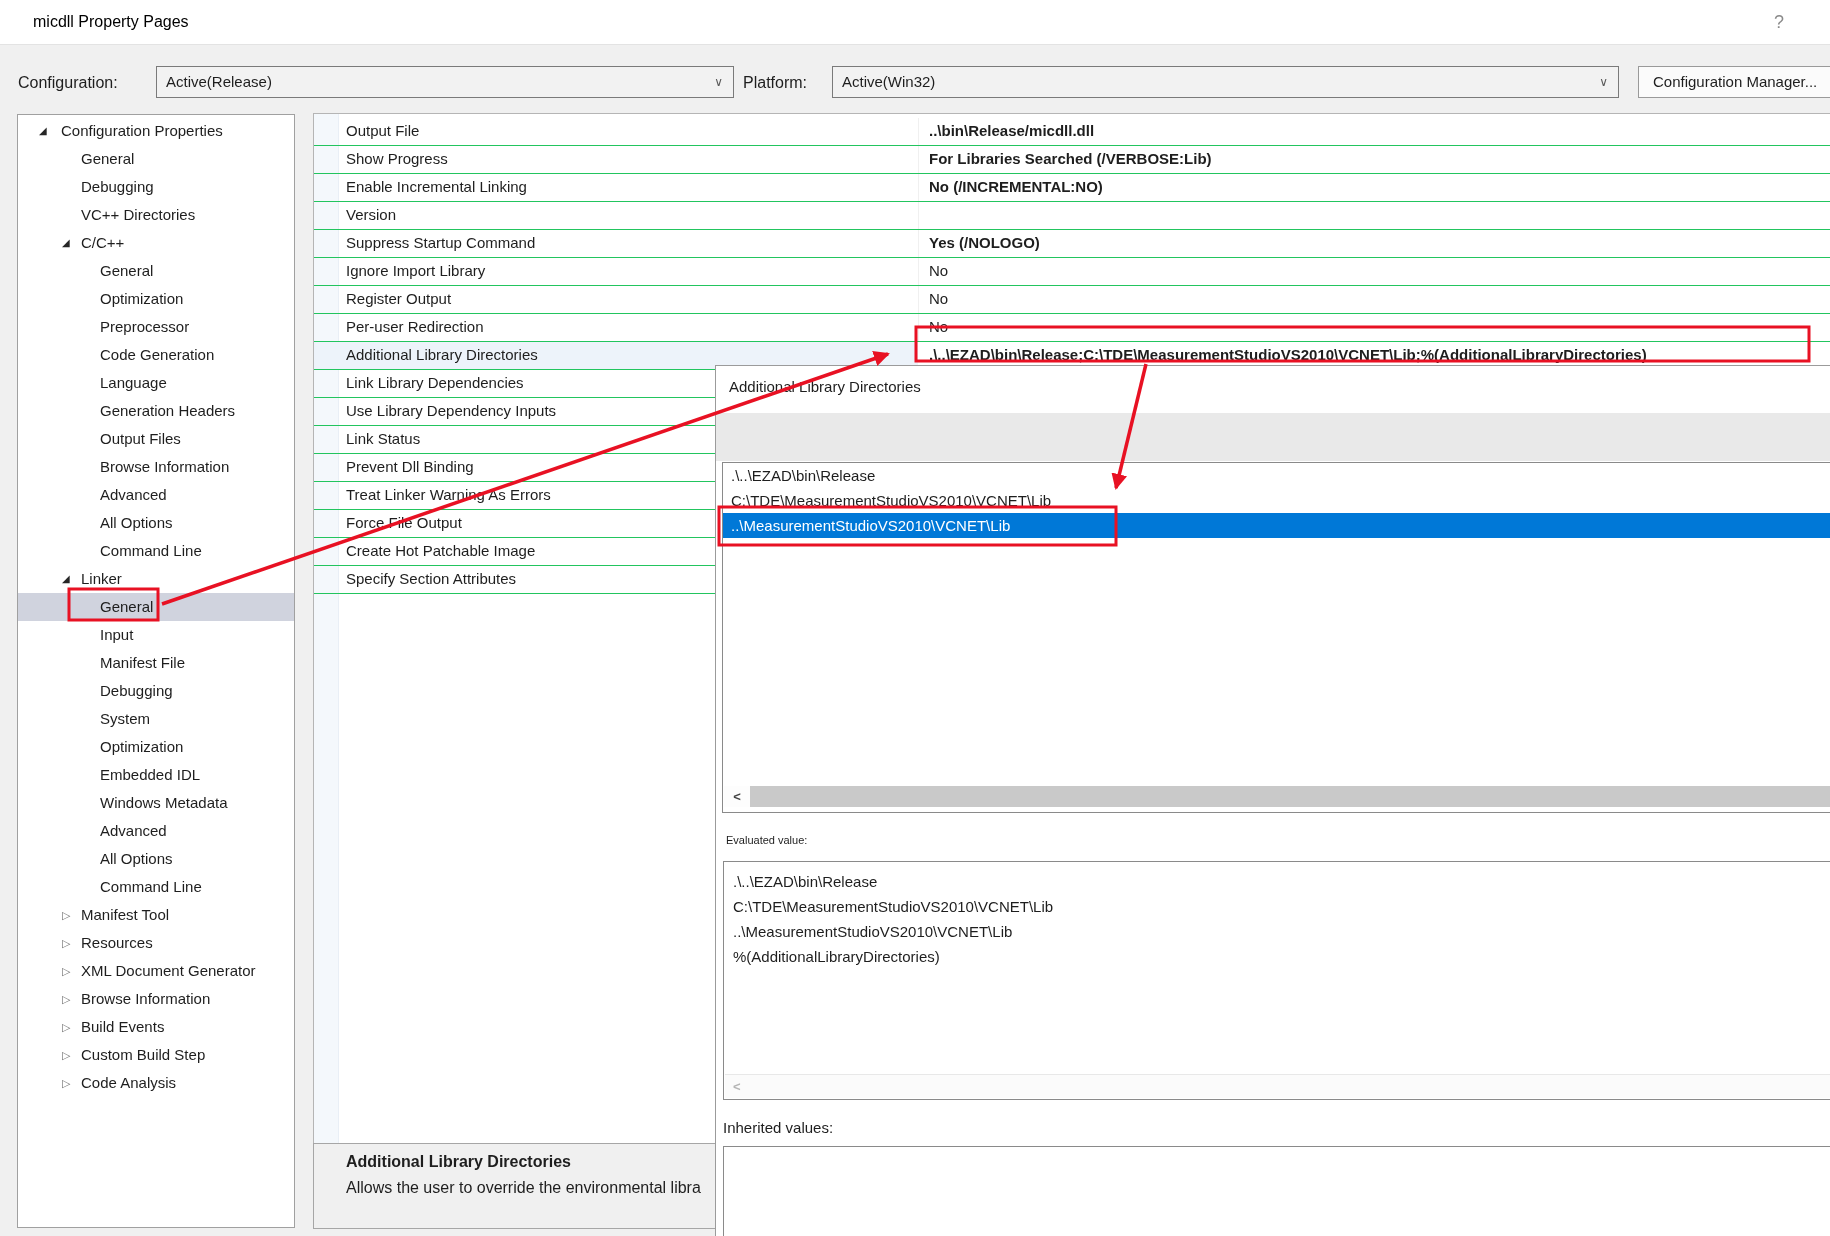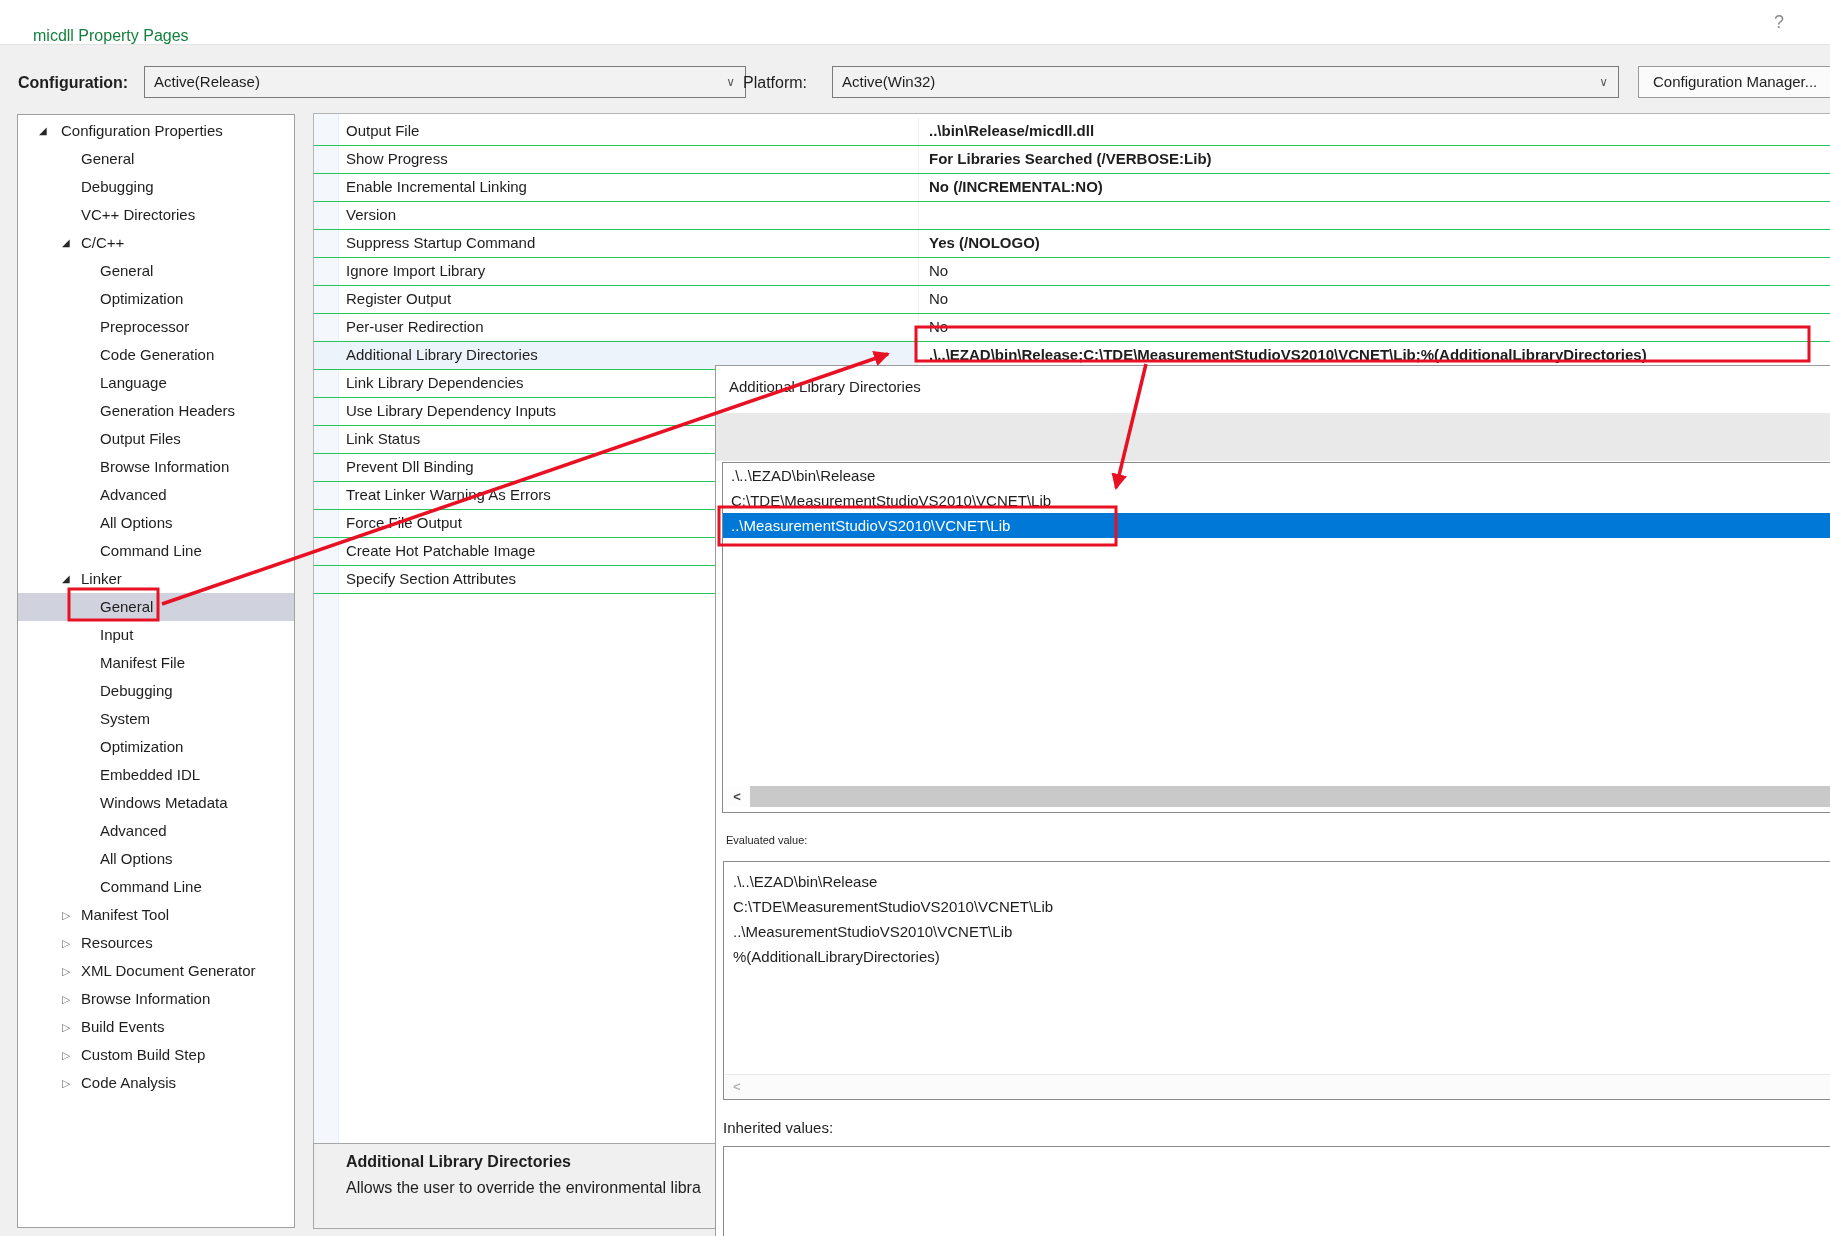--- a/index.html
+++ b/index.html
@@ -3,33 +3,33 @@
 <meta charset="utf-8">
 <style>
   html,body{margin:0;padding:0;}
   body{width:1830px;height:1236px;overflow:hidden;position:relative;
        font-family:"Liberation Sans",sans-serif;background:#ffffff;color:#1e1e1e;}
   #dialog{position:absolute;left:0;top:0;width:1830px;height:1236px;}
 
   
   .titlebar{position:absolute;left:0;top:0;width:1830px;height:44px;background:#ffffff;
             border-bottom:1px solid #e3e3e3;}
-  .win-title{position:absolute;left:33px;top:14px;line-height:44px;font-size:16px;color:#15803d;}
+  .win-title{position:absolute;left:33px;top:0;line-height:44px;font-size:16px;color:#000000;}
   .help-icon{position:absolute;right:46px;top:0;line-height:44px;font-size:18px;color:#8a8a8a;}
 
   .body-bg{position:absolute;left:0;top:45px;width:1830px;height:1191px;background:#f0f0f0;}
 
   
   .cfg-label{position:absolute;top:74px;font-size:16px;color:#1e1e1e;}
-  #cfg-label1{left:18px;font-weight:bold;} #cfg-label2{left:743px;}
+  #cfg-label1{left:18px;} #cfg-label2{left:743px;}
   .combo{position:absolute;top:66px;height:30px;background:#f2f2f2;border:1px solid #7a7a7a;
          font-size:15px;line-height:30px;}
   .combo .cval{position:absolute;left:9px;top:0;white-space:nowrap;}
   .combo .chev{position:absolute;right:10px;top:0;color:#5a5a5a;font-size:12px;}
-  #combo-config{left:144px;width:576px;padding-left:24px;}
+  #combo-config{left:156px;width:576px;}
   #combo-platform{left:832px;width:785px;}
   .btn{position:absolute;left:1638px;top:66px;width:210px;height:30px;background:#fbfbfb;
        border:1px solid #9a9a9a;font-size:15px;line-height:30px;padding-left:14px;
        white-space:nowrap;overflow:hidden;}
 
   
   .tree-panel{position:absolute;left:17px;top:114px;width:278px;height:1114px;background:#fff;
               border:1px solid #a0a0a0;box-sizing:border-box;overflow:hidden;padding-top:2px;}
   .tree-item{position:relative;height:28px;line-height:28px;font-size:15px;white-space:nowrap;}
   .tree-item.selected{background:#d0d3de;}

